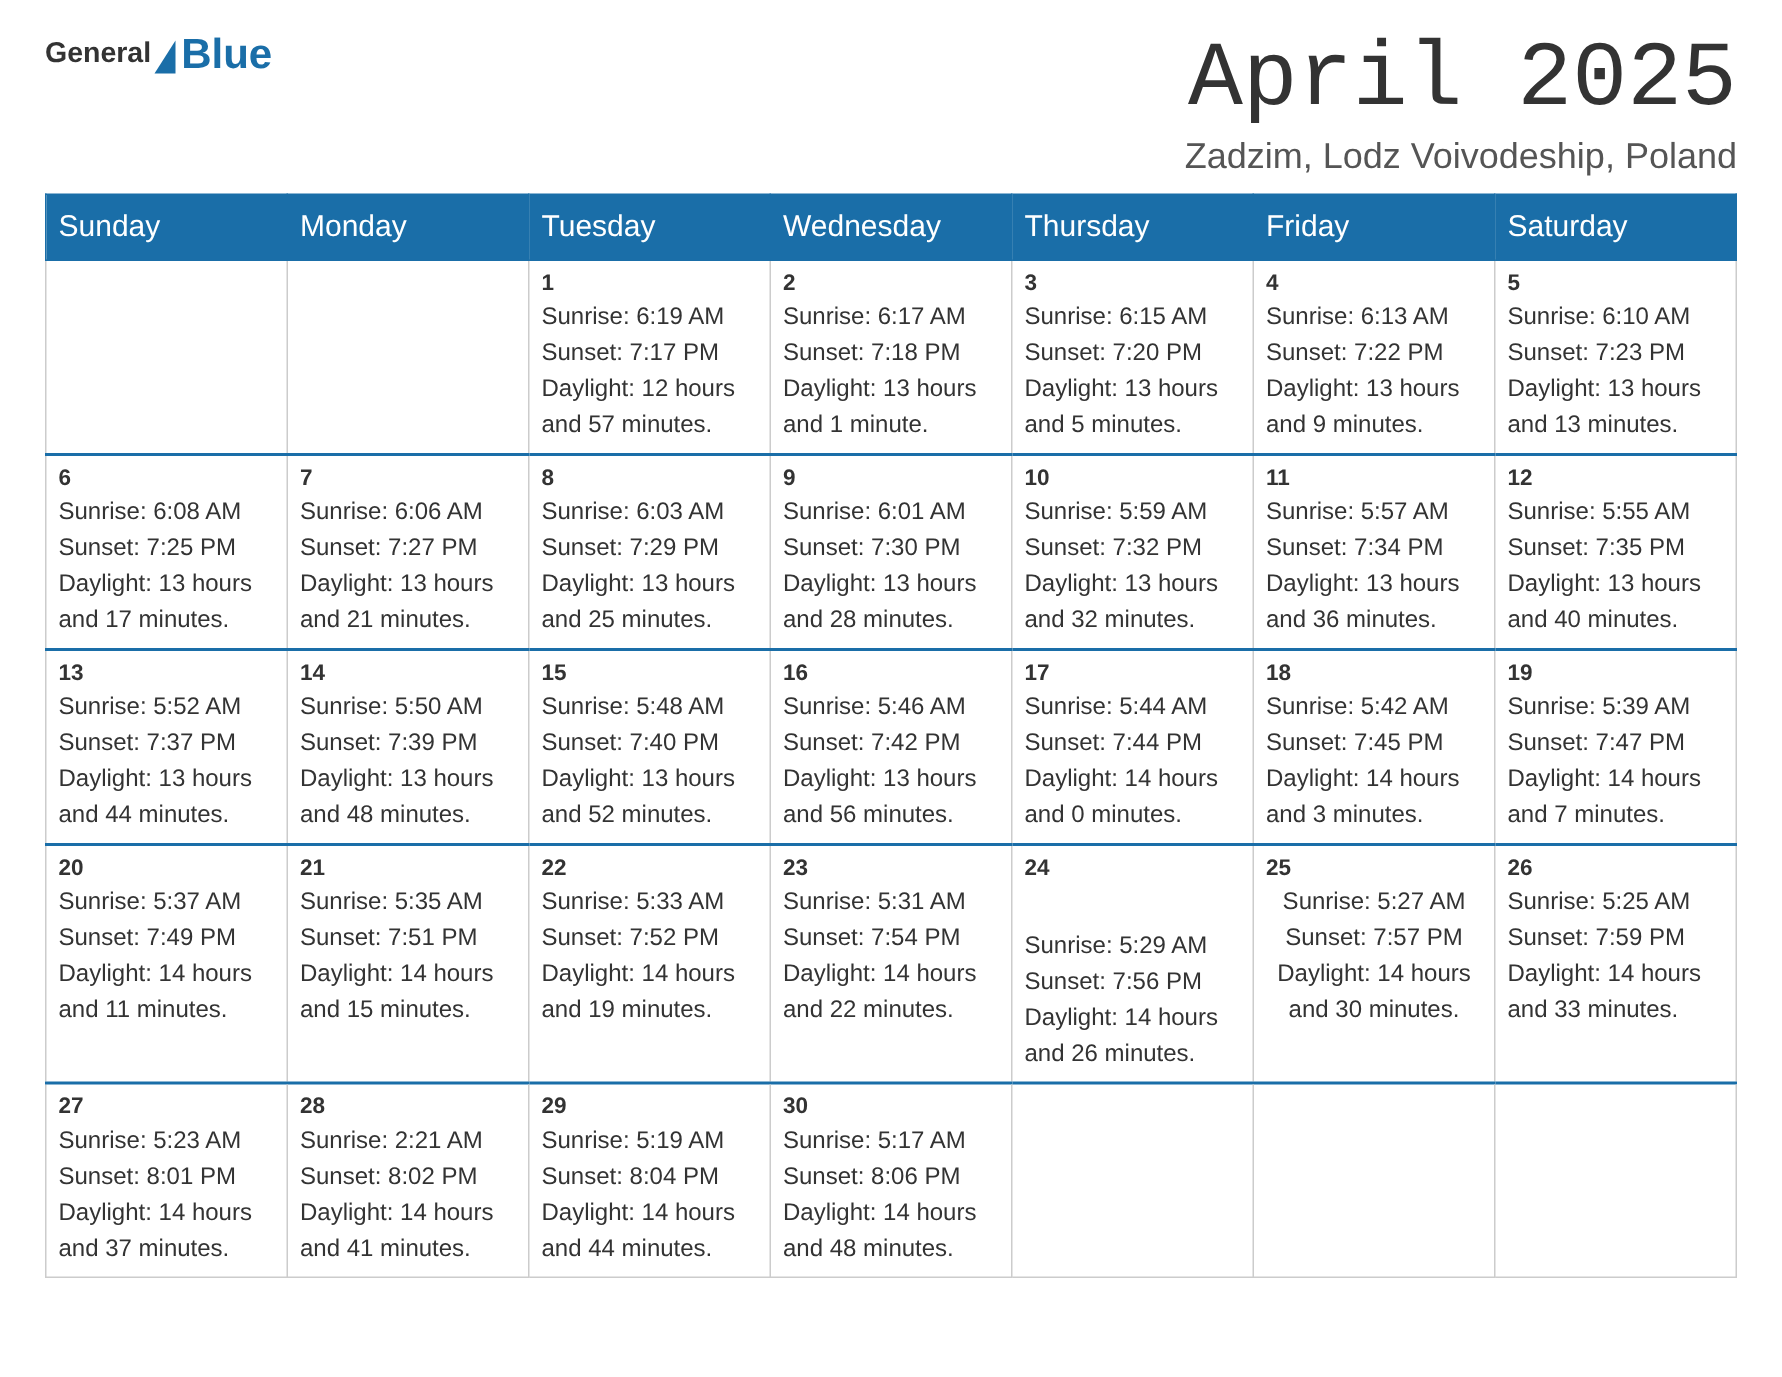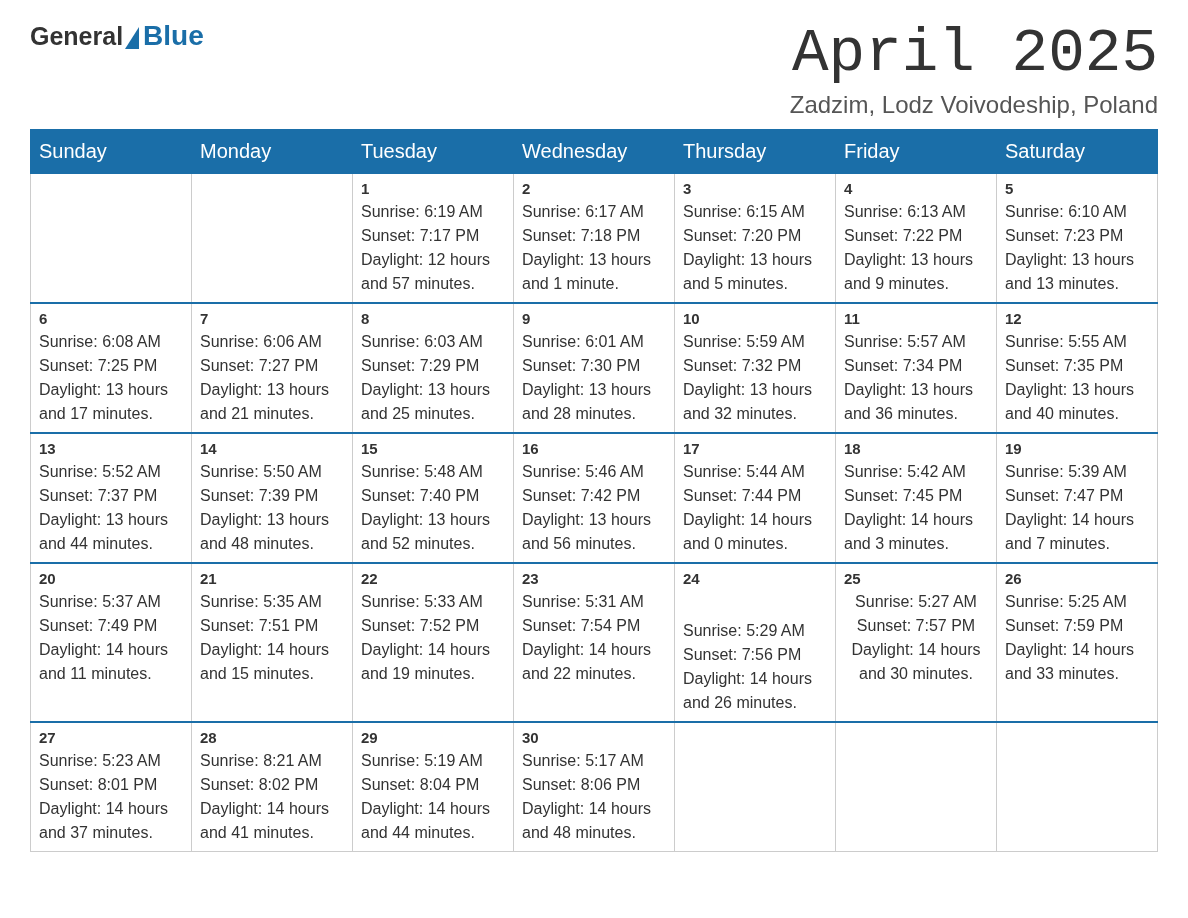--- a/index.html
+++ b/index.html
@@ -19,21 +19,21 @@
     .logo {
       display: flex;
       flex-direction: column;
       align-items: flex-start;
     }
     .logo-top {
       display: flex;
       align-items: center;
     }
     .logo-text-general {
-      font-size: 25px;
+      font-size: 19px;
       font-weight: bold;
       color: #333;
     }
     .logo-triangle {
       width: 0;
       height: 0;
       border-left: 14px solid transparent;
       border-right: 0px solid transparent;
       border-bottom: 22px solid #1a6ea8;
       margin-left: 2px;
@@ -356,21 +356,21 @@
           <div class="cell-content">
             <span class="day-num">27</span>
             <div class="day-detail" style="white-space: pre-line;">Sunrise: 5:23 AM
 Sunset: 8:01 PM
 Daylight: 14 hours and 37 minutes.</div>
           </div>
         </td>
         <td>
           <div class="cell-content">
             <span class="day-num">28</span>
-            <div class="day-detail" style="white-space: pre-line;">Sunrise: 8:21 AM
+            <div class="day-detail" style="white-space: pre-line;">Sunrise: 2:21 AM
 Sunset: 8:02 PM
 Daylight: 14 hours and 41 minutes.</div>
           </div>
         </td>
         <td>
           <div class="cell-content">
             <span class="day-num">29</span>
             <div class="day-detail" style="white-space: pre-line;">Sunrise: 5:19 AM
 Sunset: 8:04 PM
 Daylight: 14 hours and 44 minutes.</div>

